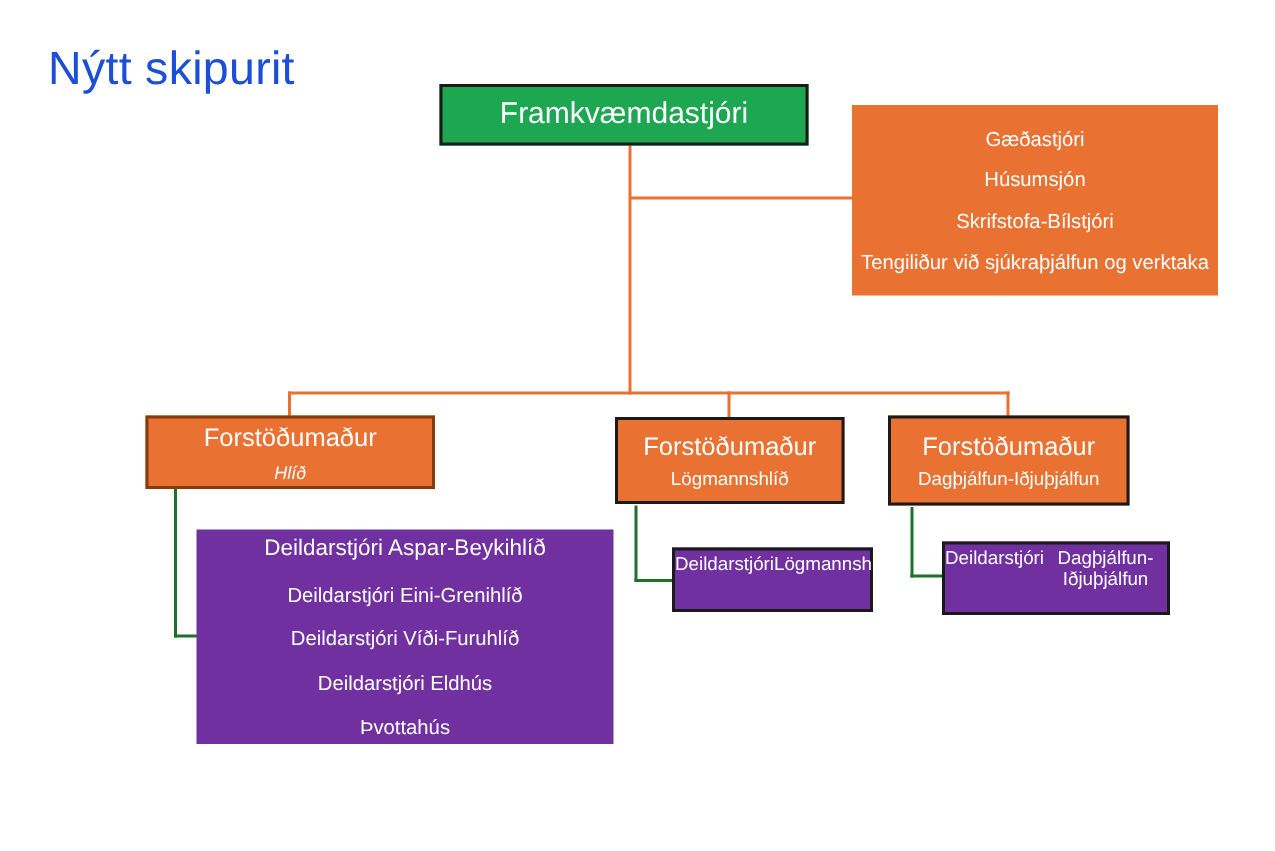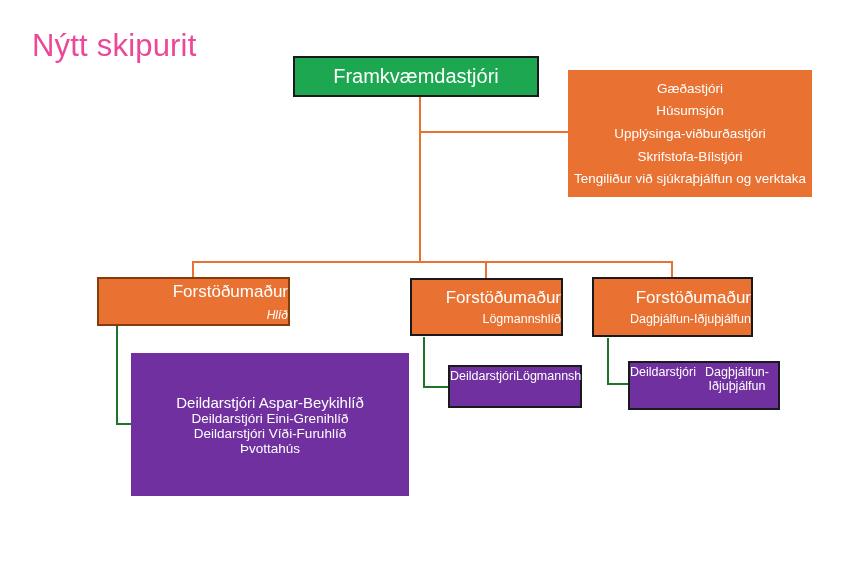--- a/index.html
+++ b/index.html
@@ -15,21 +15,21 @@
     background: #ffffff;
     overflow: hidden;
   }
   .slide-title {
     position: absolute;
     left: 32px;
     top: 28px;
     font-size: 31px;
     font-weight: 500;
     letter-spacing: 0.2px;
-    color: #ec4899;
+    color: #1d4ed8;
   }
   .box {
     position: absolute;
     box-sizing: border-box;
     color: #ffffff;
     text-align: center;
   }
   
   .ceo-box {
     left: 293px; top: 56px; width: 246px; height: 41px;
@@ -47,21 +47,20 @@
     padding: 3px 6px;
     font-size: 13.5px;
     line-height: 15px;
   }
   .staff-item { white-space: normal; }
   
   .director-box {
     background: #E97132;
     display: flex; flex-direction: column;
     justify-content: center;
-    align-items: flex-end;
   }
   .director-hlid {
     left: 97px; top: 277px; width: 193px; height: 49px;
     border: 2px solid #843C0C;
   }
   .director-logmannshlid {
     left: 410px; top: 278px; width: 153px; height: 58px;
     border: 2px solid #1A1A1A;
   }
   .director-dagthjalfun {
@@ -69,21 +68,21 @@
     border: 2px solid #1A1A1A;
   }
   .director-title { font-size: 17px; }
   .director-unit-lg { font-size: 12px; margin-top: 6px; font-style: italic; }
   .director-unit-sm { font-size: 12.5px; margin-top: 4px; }
   
   .dept-box { background: #7030A0; }
   .dept-hlid {
     left: 131px; top: 353px; width: 278px; height: 143px;
     display: flex; flex-direction: column;
-    justify-content: center;
+    justify-content: space-between;
     padding: 4px 2px;
   }
   .dept-hlid .dept-line { font-size: 13.5px; }
   .dept-hlid .dept-line.first { font-size: 15px; }
   .dept-two-line {
     display: flex; 
     justify-content: space-evenly;
     border: 2px solid #1A1A1A;
     font-size: 12.5px;
     padding: 2px 0;
@@ -116,21 +115,20 @@
   <div class="conn green" style="left:607px; top:338px; width:2px; height:47px;"></div>
   <div class="conn green" style="left:607px; top:383px; width:22px; height:2px;"></div>
 
   <div class="box ceo-box">
     <span>Framkvæmdastjóri</span>
   </div>
 
   <div class="box staff-box">
     <div class="staff-item">Gæðastjóri</div>
     <div class="staff-item">Húsumsjón</div>
-    <div class="staff-item">Upplýsinga-viðburðastjóri</div>
     <div class="staff-item">Skrifstofa-Bílstjóri</div>
     <div class="staff-item">Tengiliður við sjúkraþjálfun og verktaka</div>
   </div>
 
   <div class="box director-box director-hlid">
     <div class="director-title">Forstöðumaður</div>
     <div class="director-unit-lg">Hlíð</div>
   </div>
   <div class="box director-box director-logmannshlid">
     <div class="director-title">Forstöðumaður</div>
@@ -138,20 +136,21 @@
   </div>
   <div class="box director-box director-dagthjalfun">
     <div class="director-title">Forstöðumaður</div>
     <div class="director-unit-sm">Dagþjálfun-Iðjuþjálfun</div>
   </div>
 
   <div class="box dept-box dept-hlid">
     <div class="dept-line first">Deildarstjóri Aspar-Beykihlíð</div>
     <div class="dept-line">Deildarstjóri Eini-Grenihlíð</div>
     <div class="dept-line">Deildarstjóri Víði-Furuhlíð</div>
+    <div class="dept-line">Deildarstjóri Eldhús</div>
     <div class="dept-line">Þvottahús</div>
   </div>
   <div class="box dept-box dept-two-line dept-logmannshlid">
     <div class="dept-line">Deildarstjóri</div>
     <div class="dept-line">Lögmannshlíð</div>
   </div>
   <div class="box dept-box dept-two-line dept-dagthjalfun">
     <div class="dept-line">Deildarstjóri</div>
     <div class="dept-line">Dagþjálfun-Iðjuþjálfun</div>
   </div>

